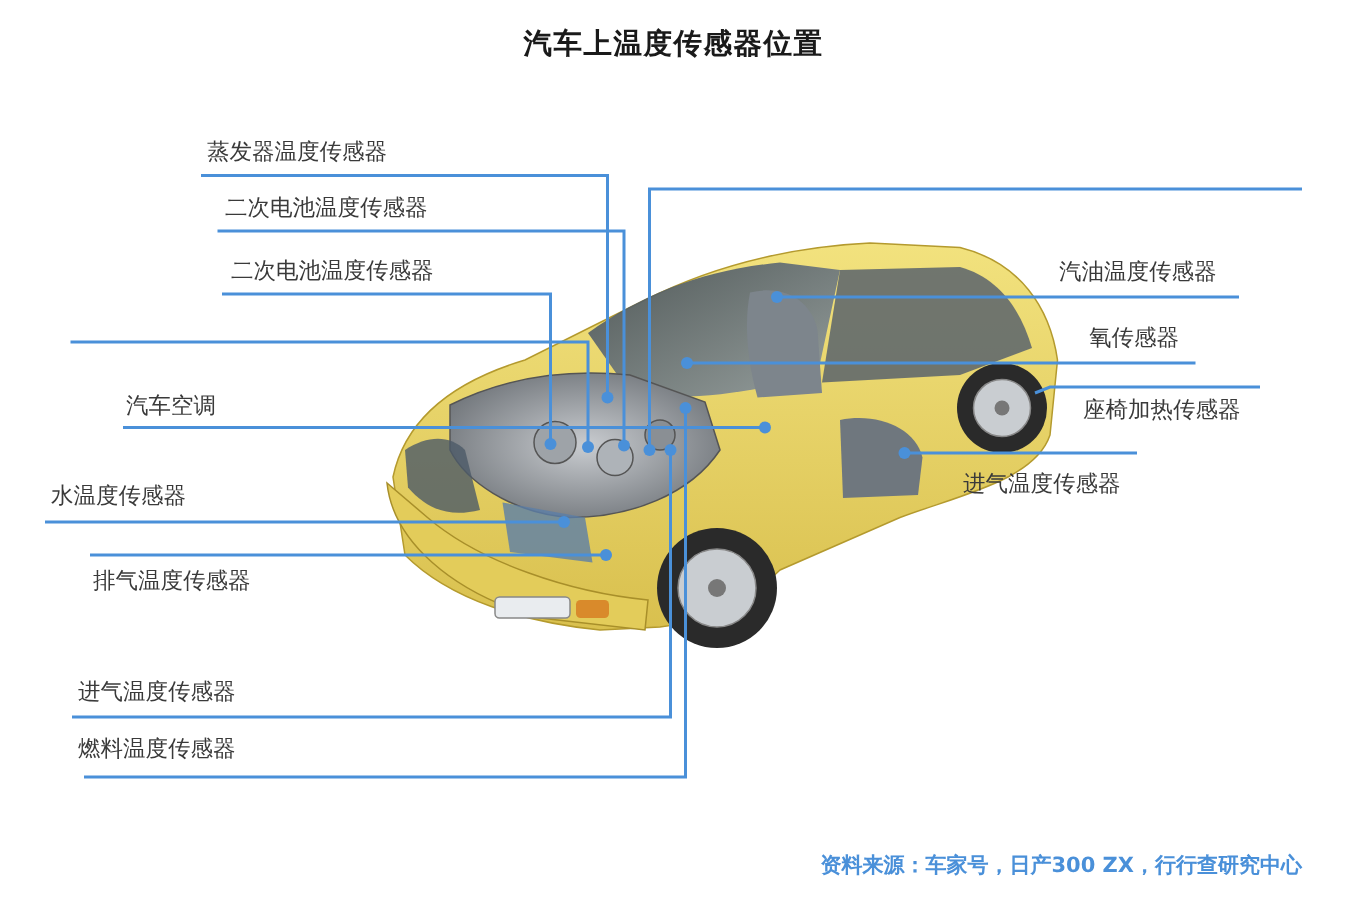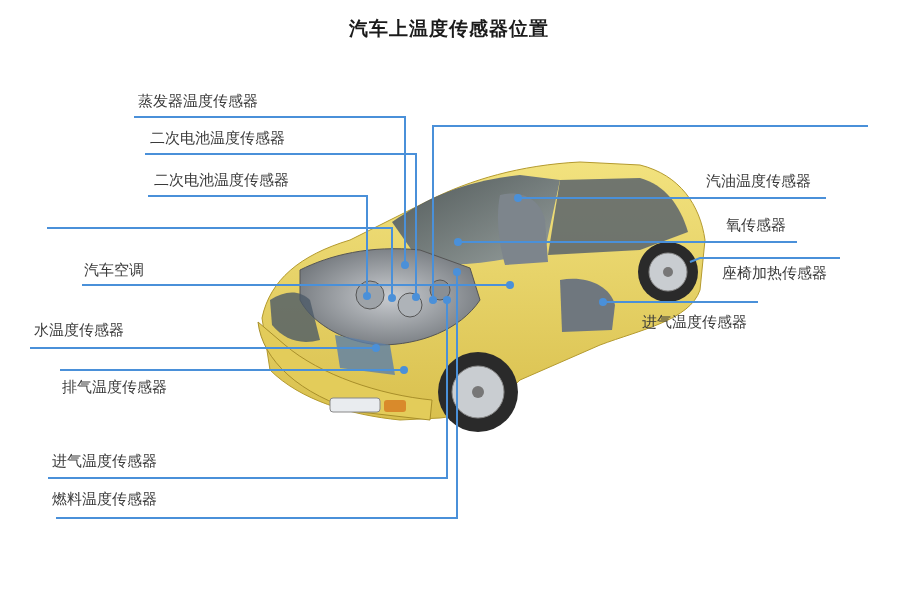--- a/index.html
+++ b/index.html
@@ -107,13 +107,14 @@
   <div class="label" style="left:34px;top:321px">水温度传感器</div>
   <div class="label" style="left:62px;top:378px">排气温度传感器</div>
   <div class="label" style="left:52px;top:452px">进气温度传感器</div>
   <div class="label" style="left:52px;top:490px">燃料温度传感器</div>
 
   <div class="label" style="left:706px;top:172px">汽油温度传感器</div>
   <div class="label" style="left:726px;top:216px">氧传感器</div>
   <div class="label" style="left:722px;top:264px">座椅加热传感器</div>
   <div class="label" style="left:642px;top:313px">进气温度传感器</div>
 
+  <div class="source">资料来源：车家号，日产300 ZX，行行查研究中心</div>
 </div>
 
 </body></html>

